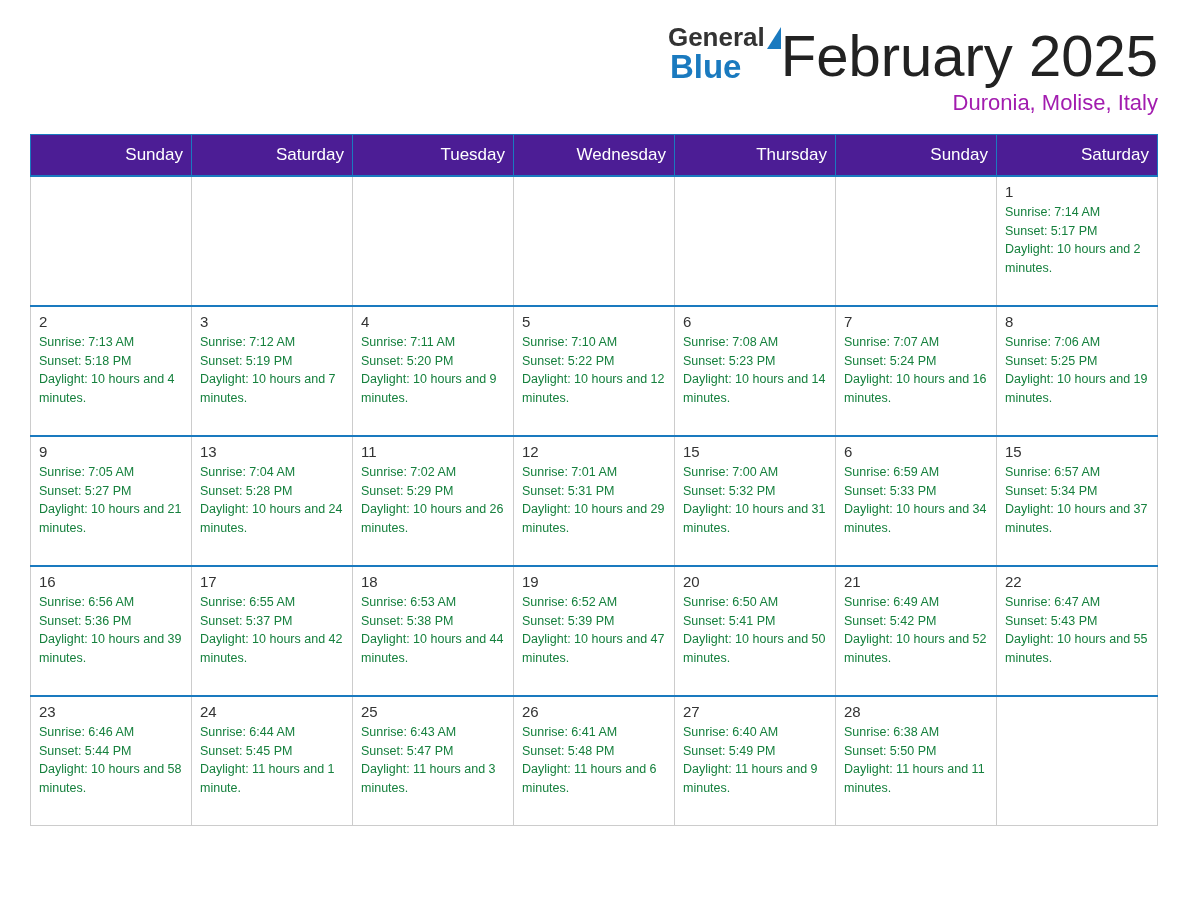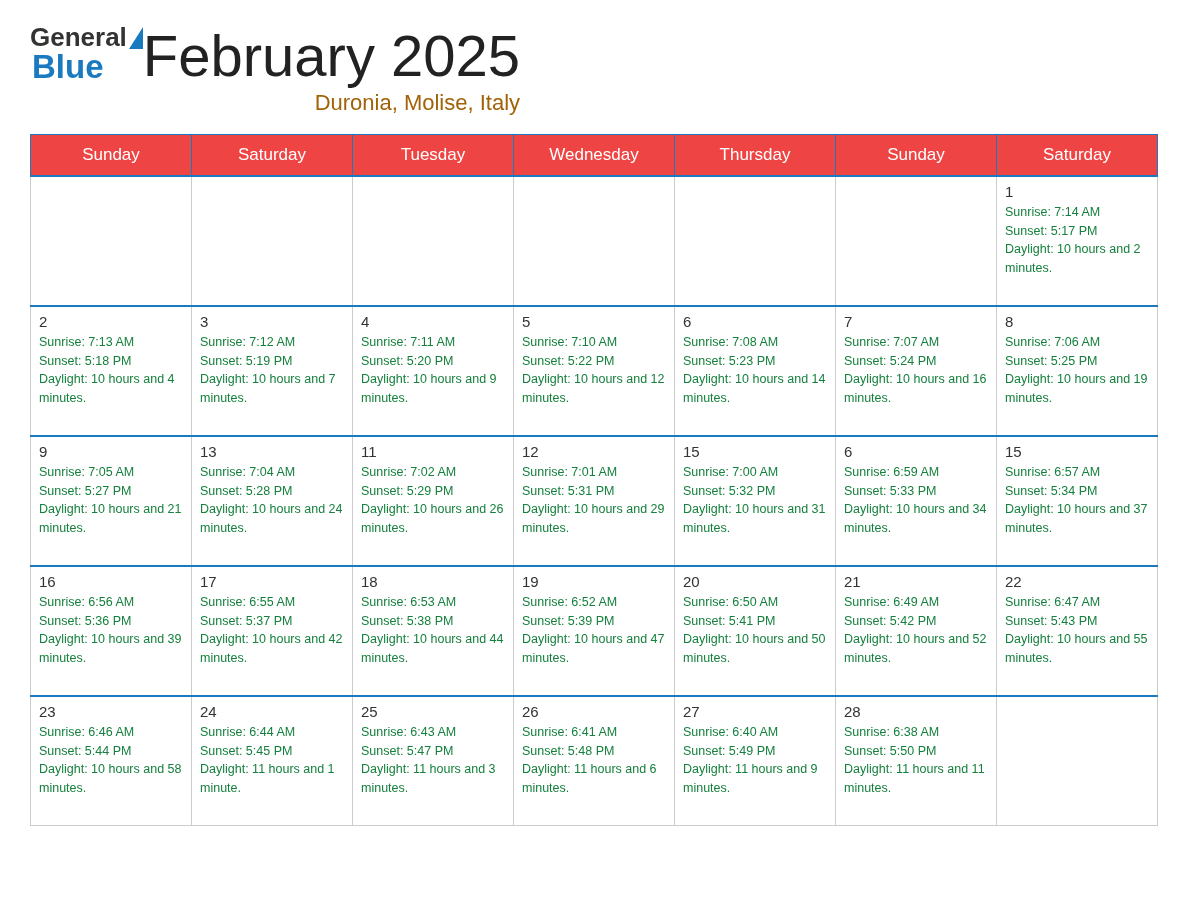--- a/index.html
+++ b/index.html
@@ -7,21 +7,21 @@
       font-family: Arial, Helvetica, sans-serif;
       background: #fff;
       color: #333;
       padding: 24px 30px;
       width: 1188px;
       min-height: 918px;
     }
     .header {
       display: flex;
       align-items: flex-start;
-      justify-content: flex-start;
+      justify-content: flex-end;
       margin-bottom: 18px;
     }
     .logo {
       display: flex;
       flex-direction: column;
       align-items: flex-start;
     }
     .logo-top {
       display: flex;
       align-items: center;
@@ -52,35 +52,35 @@
       text-align: right;
     }
     .month-title {
       font-size: 58px;
       font-weight: normal;
       color: #222;
       line-height: 1.1;
     }
     .location {
       font-size: 22px;
-      color: #a16207;
+      color: #a21caf;
       margin-top: 2px;
     }
     .calendar {
       width: 100%;
       border-collapse: collapse;
       table-layout: fixed;
     }
     .calendar th {
-      background: #ef4444;
+      background: #4c1d95;
       color: #fff;
       font-size: 17px;
       font-weight: normal;
       padding: 10px 8px;
-      text-align: center;
+      text-align: right;
       border: 1px solid #1a7abf;
     }
     .calendar td {
       vertical-align: top;
       border: 1px solid #ccc;
       border-top: 2px solid #1a7abf;
       padding: 6px 8px;
       min-height: 110px;
       height: 130px;
       font-size: 13px;

